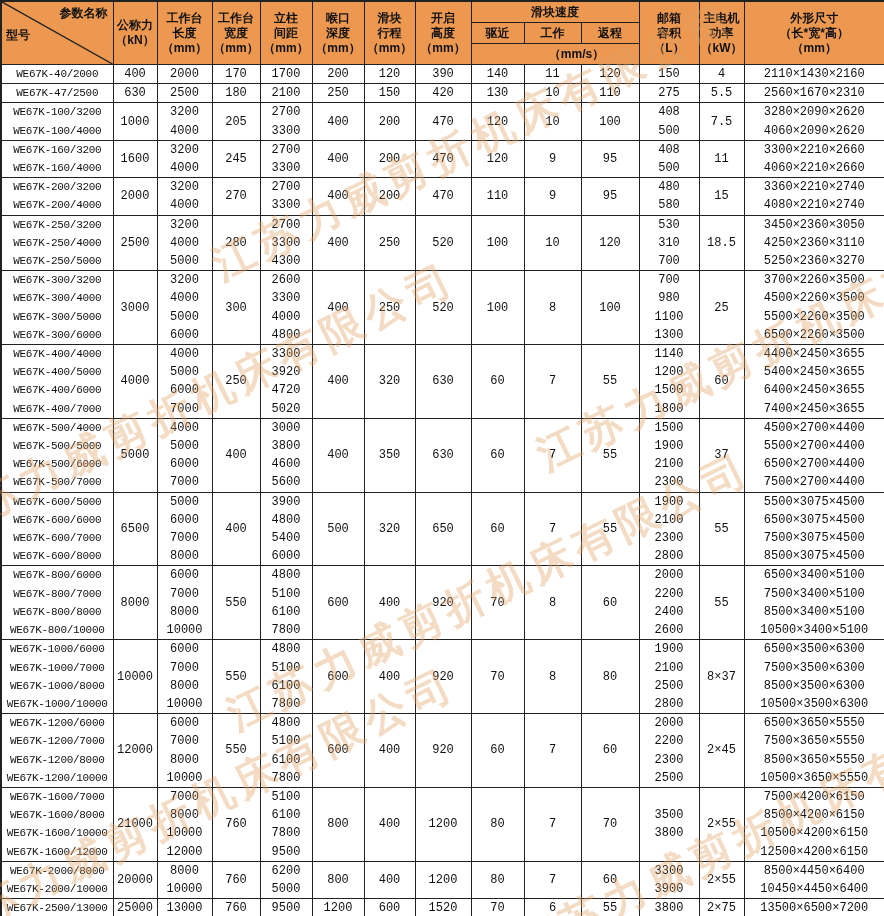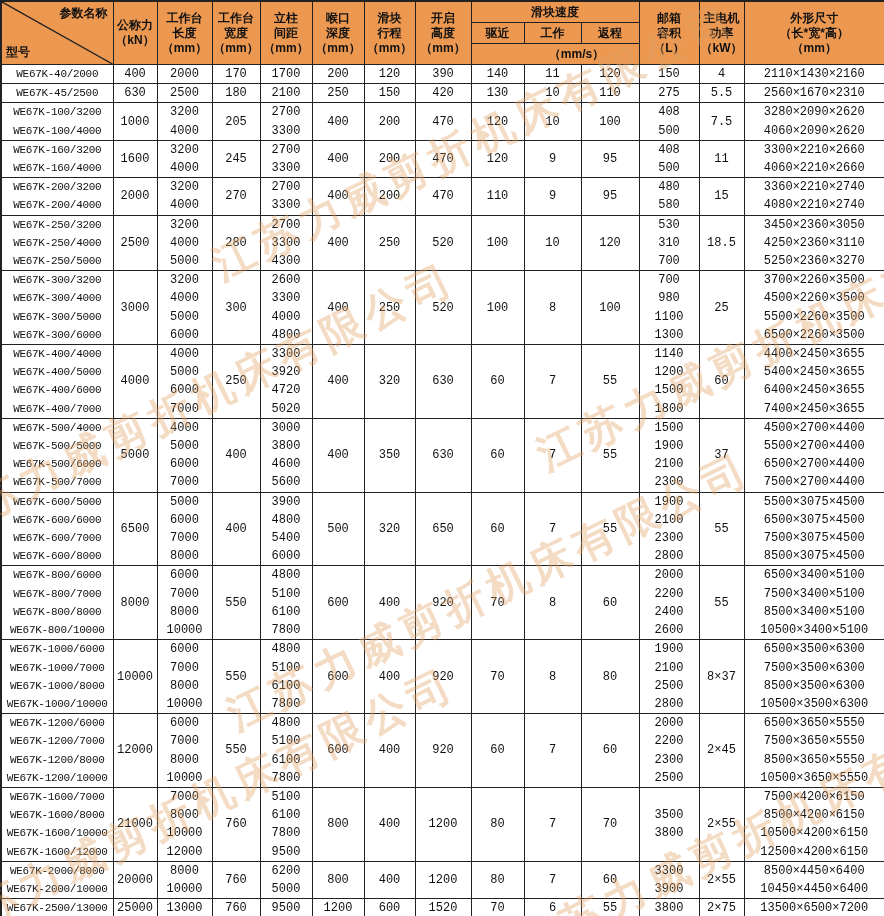--- a/index.html
+++ b/index.html
@@ -10,21 +10,21 @@
   th,td{border:1px solid var(--border,#222);text-align:center;vertical-align:middle;
         padding:0;white-space:pre-line;overflow:hidden;}
   thead th{background:var(--header-bg,#EC9851);color:#111;
            font:bold 12px "Liberation Sans",sans-serif;line-height:15px;}
   tr.h1 th{height:20px;} tr.h2 th{height:20px;margin-top:48px;} tr.h3 th{height:20px;padding-left:43px;}
   td{font:12px "Liberation Mono",monospace;line-height:18.2px;color:#111;}
   td.model{font-size:11px;letter-spacing:-0.3px;}
   th.diag{position:relative;padding:0;text-align:right;}
   th.diag svg{position:absolute;left:0;top:0;width:100%;height:100%;}
   .diag-top{position:absolute;top:3px;right:5px;font:bold 12px "Liberation Sans",sans-serif;}
-  .diag-bottom{position:absolute;bottom:3px;left:4px;font:bold 12px "Liberation Sans",sans-serif;}
+  .diag-bottom{position:absolute;bottom:20px;left:4px;font:bold 12px "Liberation Sans",sans-serif;}
   .wm-layer{position:absolute;left:0;top:0;width:100%;height:100%;z-index:2;pointer-events:none;}
   .wm{position:absolute;font:bold 42px "Liberation Sans",sans-serif;
       color:rgba(224,160,100,0.38);letter-spacing:6px;white-space:nowrap;
       transform:rotate(-26deg);transform-origin:0 50%;}
   .wm1{left:215px;top:240px;} .wm2{left:540px;top:430px;} .wm3{left:-65px;top:500px;}
   .wm4{left:230px;top:690px;} .wm5{left:-65px;top:905px;} .wm6{left:520px;top:920px;}
 </style>
 </head>
 <body>
 
@@ -106,21 +106,21 @@
           <td>120</td>
           <td>390</td>
           <td>140</td>
           <td>11</td>
           <td>120</td>
           <td>150</td>
           <td>4</td>
           <td>2110×1430×2160</td>
         </tr>
         <tr>
-          <td class="model">WE67K-45/2500</td>
+          <td class="model">WE67K-47/2500</td>
           <td>630</td>
           <td>2500</td>
           <td>180</td>
           <td>2100</td>
           <td>250</td>
           <td>150</td>
           <td>420</td>
           <td>130</td>
           <td>10</td>
           <td>110</td>

